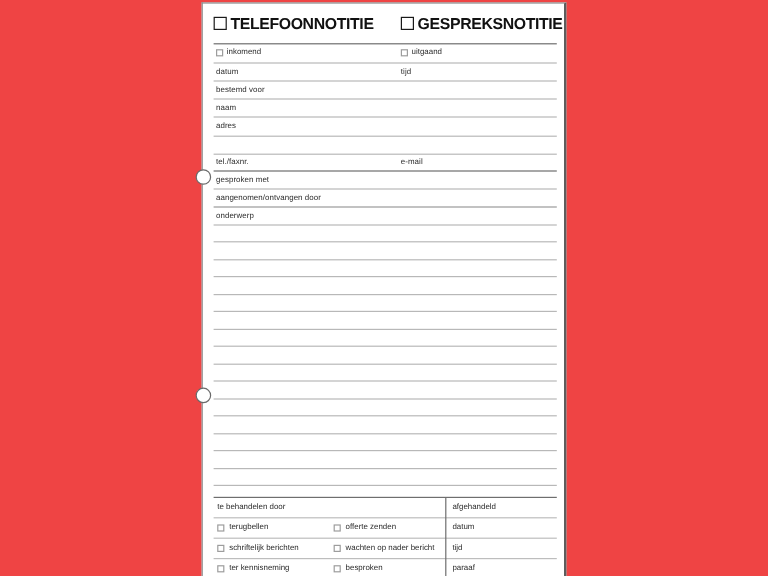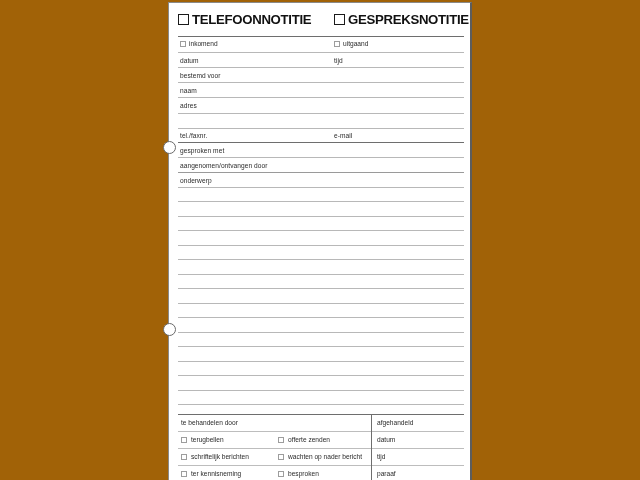--- a/index.html
+++ b/index.html
@@ -13,21 +13,21 @@
     font-family: "Liberation Sans", sans-serif;
     overflow: hidden;
     position: relative;
   }
 
   .stage {
     position: absolute;
     left: 0; top: 0;
     width: 640px;
     height: 480px;
-    background: #a16207;
+    background: #ef4444;
   }
 
   
   .sheet {
     position: absolute;
     left: 168px;
     top: 2px;
     width: 304px;
     height: 484px;
     background: #ffffff;

